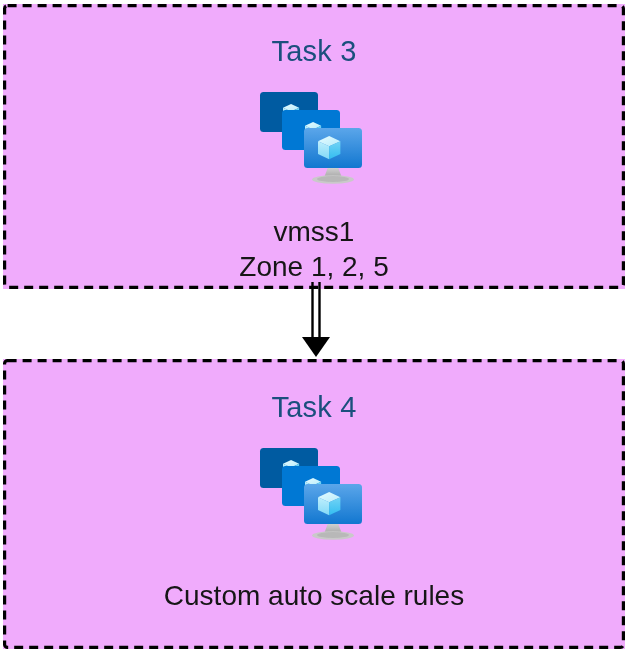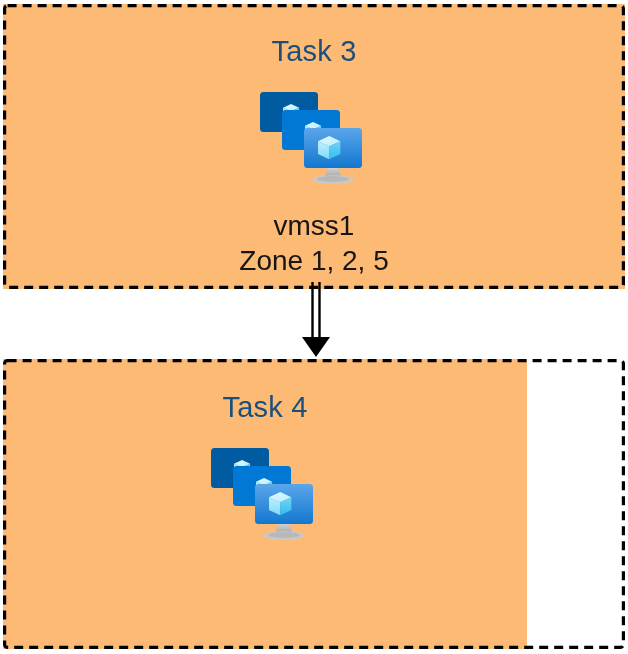--- a/index.html
+++ b/index.html
@@ -18,42 +18,42 @@
   .diagram {
     position: absolute;
     left: 0; top: 0;
     width: 628px;
     height: 654px;
   }
 
   
   .task-box {
     position: absolute;
-    background: #fdba74;
+    background: #f0abfc;
     box-sizing: border-box;
     display: flex;
     flex-direction: column;
     align-items: center;
   }
   .task-box .dash-frame {
     position: absolute;
     left: 0; top: 0; right: 0; bottom: 0;
     pointer-events: none;
   }
 
   #task-box-3 {
     left: 3px;
     top: 4px;
     width: 622px;
     height: 285px;
   }
   #task-box-4 {
     left: 3px;
     top: 359px;
-    width: 524px;
+    width: 622px;
     height: 290px;
   }
 
   
   .task-title {
     color: #1b4f7d;
     font-size: 29px;
     font-weight: normal;
     letter-spacing: 0.2px;
     line-height: 1;
@@ -72,21 +72,21 @@
 
   
   .caption {
     color: #161616;
     font-size: 28px;
     line-height: 35px;
     text-align: center;
     width: 100%;
     font-weight: normal;
   }
-  #task-box-3 .caption { margin-top: 18px; }
+  #task-box-3 .caption { margin-top: 24px; }
   #task-box-4 .caption { margin-top: 32px; }
 
   
   #connector-arrow {
     position: absolute;
     left: 294px;
     top: 282px;
     width: 44px;
     height: 80px;
   }
@@ -218,15 +218,18 @@
       <ellipse cx="79" cy="95.0" rx="16" ry="3.0" fill="#b8b8b8"></ellipse>
 
       <rect x="50" y="44" width="58" height="40" rx="3.5" ry="3.5" fill="url(#frontMon4)"></rect>
       <g transform="translate(64,52) scale(0.86)">
         <polygon points="0,6 13,0 26,6 13,12" fill="url(#cubeTopA4)"></polygon>
         <polygon points="0,6 13,12 13,27 0,21" fill="url(#cubeLeftA4)"></polygon>
         <polygon points="26,6 13,12 13,27 26,21" fill="url(#cubeRightA4)"></polygon>
       </g>
     </svg>
 
+    <div class="caption">
+      <div>Custom auto scale rules</div>
+    </div>
   </div>
 
 </div>
 
 </body></html>

